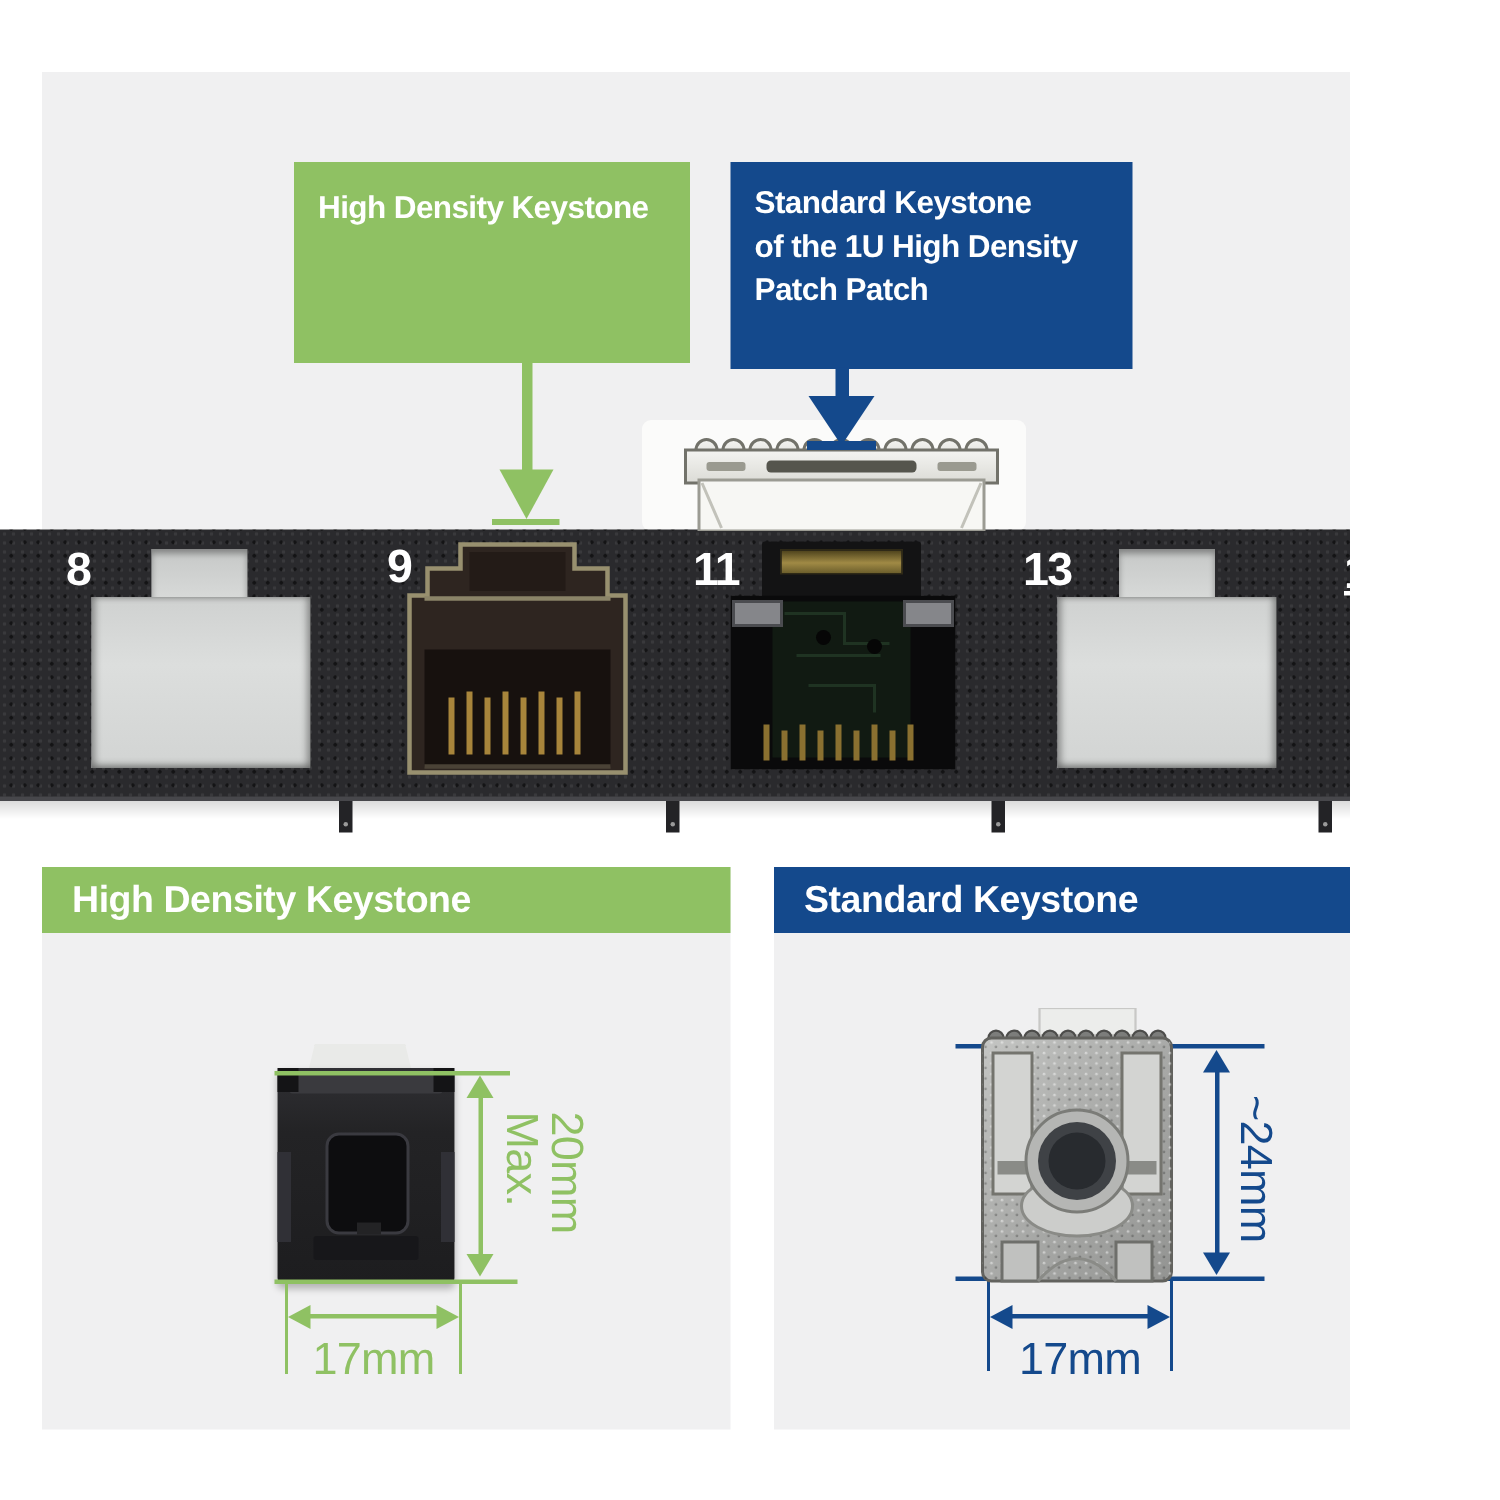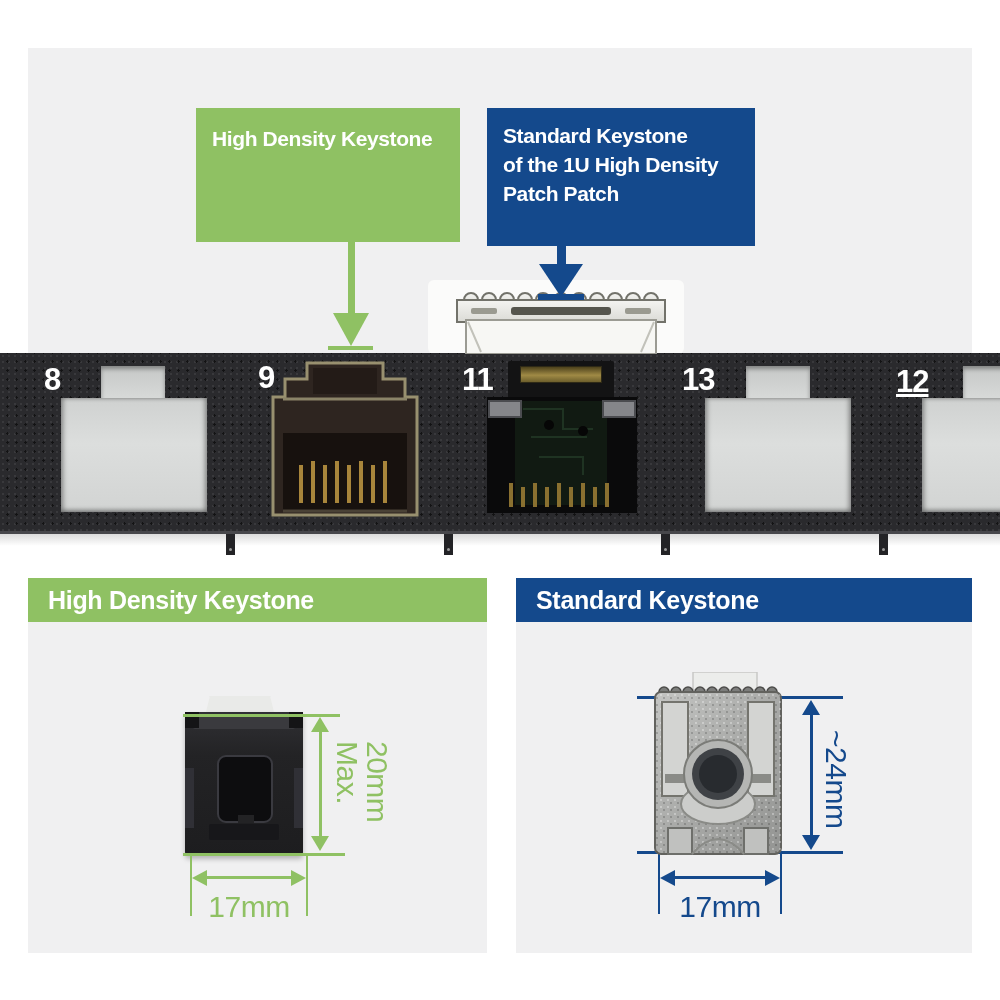--- a/index.html
+++ b/index.html
@@ -3,21 +3,21 @@
 <meta charset="utf-8">
 <style>
   :root{
     --green:#8FC163;
     --blue:#14498C;
     --card-bg:#F0F0F1;
     --panel-black:#2A2A2D;
   }
   *{margin:0;padding:0;box-sizing:border-box;}
   body{background:#ffffff;font-family:"Liberation Sans",sans-serif;}
-  #page{position:relative;width:1000px;height:1000px;background:#ffffff;overflow:hidden;}
+  #page{position:relative;width:900px;height:1000px;background:#ffffff;overflow:hidden;}
   .abs{position:absolute;}
 
   
   .top-band{left:28px;top:48px;width:944px;height:306px;background:var(--card-bg);}
   .cap-halo{left:428px;top:280px;width:256px;height:74px;background:#fbfbfa;border-radius:6px;}
 
   
   .callout{color:#fff;font-weight:bold;font-size:21px;letter-spacing:-0.4px;}
   .callout .t{white-space:nowrap;}
   .co-green{left:196px;top:108px;width:264px;height:134px;background:var(--green);padding:15px 6px 0 16px;line-height:31px;}

